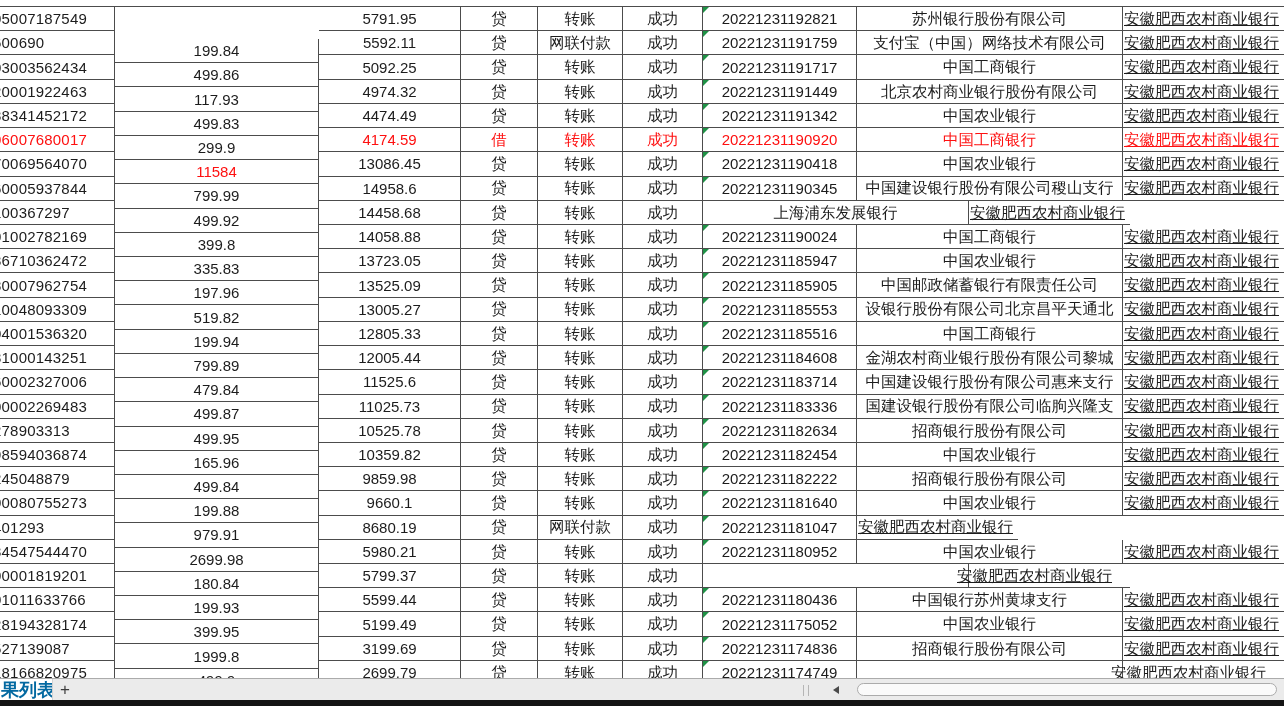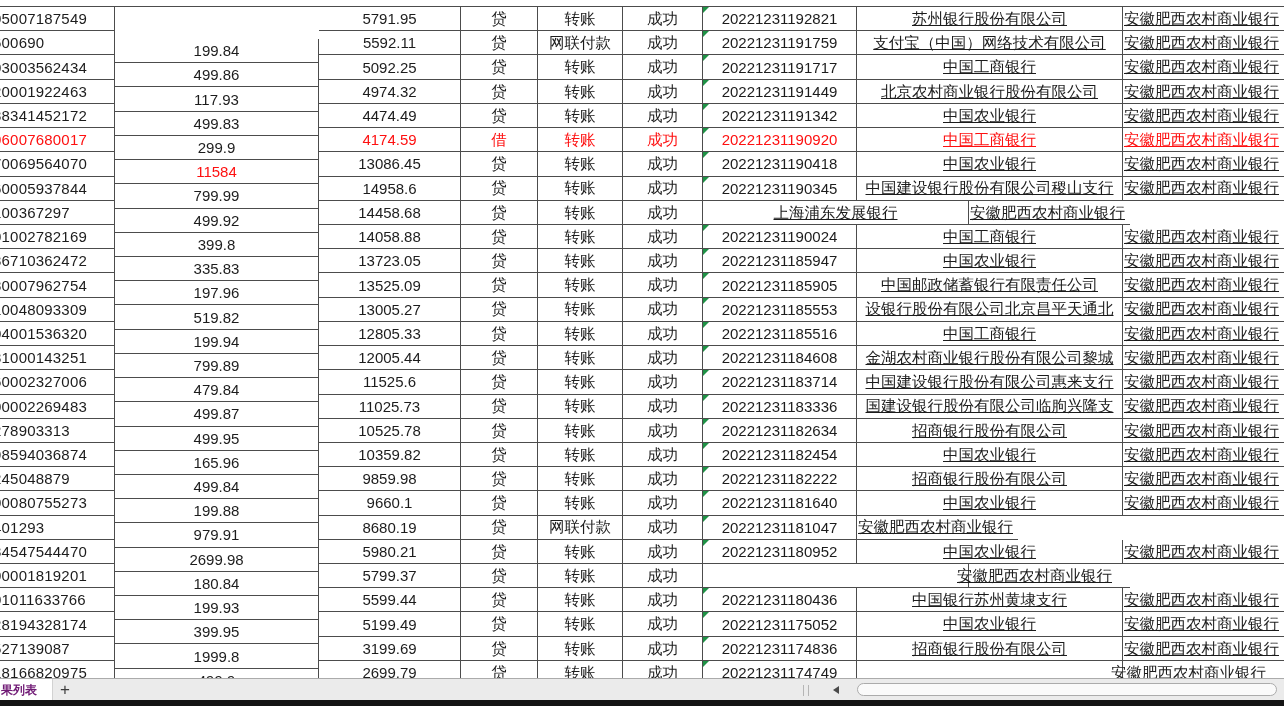--- a/index.html
+++ b/index.html
@@ -24,38 +24,38 @@
   .c-amount  { width:204px;margin-top:32px; }
   .c-balance { width:142px; }
   .c-dc      { width:77px; }
   .c-method  { width:85px; }
   .c-status  { width:80px;text-align:center; }
   .c-time    { width:154px; position:relative; }
   .c-time::before { 
     content:""; position:absolute; left:0; top:0;
     border-top:6px solid #1f9246; border-right:6px solid transparent;
   }
-  .c-bank    { width:266px;text-decoration:underline; }
+  .c-bank    { width:266px; }
   .c-own     { width:161px; border-right:none; justify-content:flex-start; overflow:visible;text-decoration:underline; }
   .c-own span { display:block; margin-left:1px; }
   .row.shift-own .c-own span { margin-left:-12px; }
   .cjk { font-family:"Liberation Serif","DejaVu Serif",serif; font-size:15.5px; }
   .row.red-row .cell { color:#fe1010; }
 
   
   .tabbar {
     position:absolute; left:0; top:678px; width:1284px; height:22px;
     background:#ebebeb; border-top:1px solid #ababab;
   }
   .sheet-tab {
     position:absolute; left:0; top:0; width:53px; height:22px; background:#ffffff;
     display:flex; align-items:center; border-right:1px solid #d2d2d2;
   }
   .sheet-tab .tab-label {
-    margin-left:1px; font-size:12px; font-weight:bold; color:#701a75;
+    margin-left:1px; font-size:18px; font-weight:bold; color:#0369a1;
     font-family:"Liberation Serif","DejaVu Serif",serif; white-space:nowrap; overflow:hidden;
   }
   .add-sheet {
     position:absolute; left:56px; top:0; width:18px; height:22px;
     display:flex; align-items:center; justify-content:center;
     font-size:17px; font-weight:300; color:#3c3c3c;
   }
   .splitter { position:absolute; left:803px; top:6px; width:6px; height:11px;
     border-left:1px solid #b5b5b5; border-right:1px solid #b5b5b5; }
   .hscroll-left-arrow { position:absolute; left:833px; top:7px; width:0; height:0;

